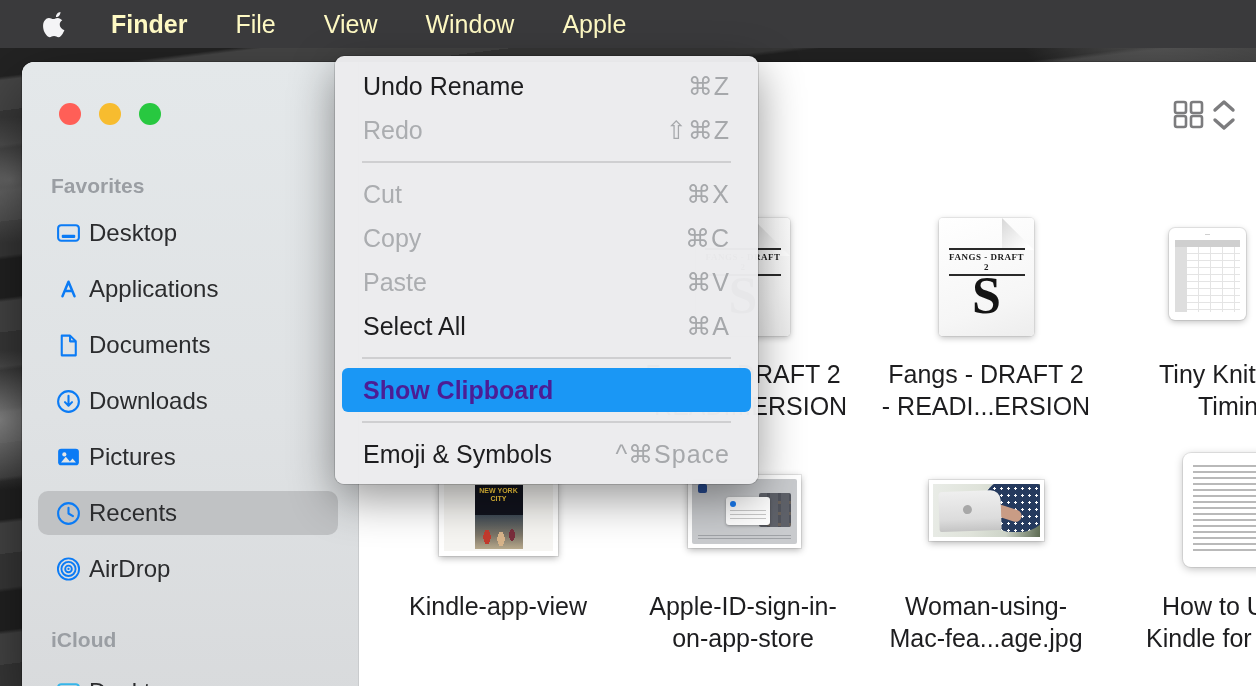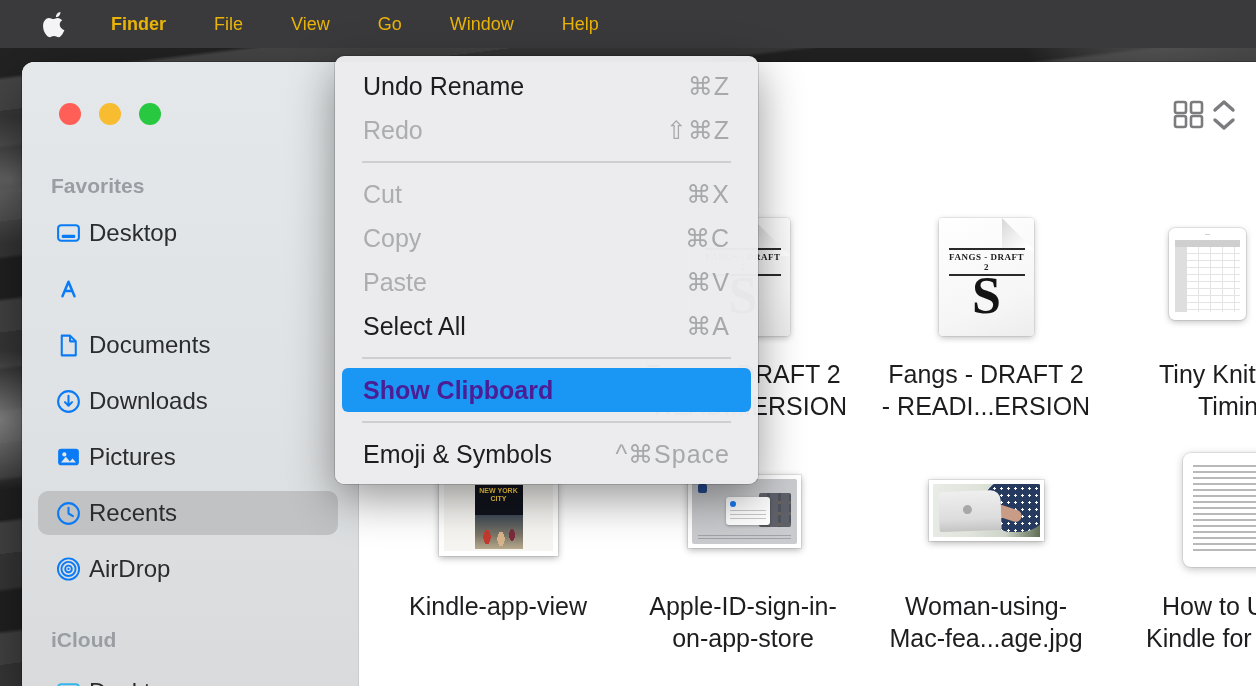--- a/index.html
+++ b/index.html
@@ -110,21 +110,21 @@
       #253a5e;}
   .woman-laptop{position:absolute;left:6px;bottom:6px;width:62px;height:40px;
     border-radius:4px 10px 2px 2px;transform:rotate(-2deg);
     background:linear-gradient(180deg,#efefef 0%,#dcdcdc 70%,#c4c4c4 100%);}
   .woman-laptop:before{content:"";position:absolute;left:24px;top:14px;width:9px;height:9px;
     border-radius:50%;background:#a8a8a8;}
   .woman-arm{position:absolute;right:18px;bottom:18px;width:30px;height:12px;
     border-radius:6px;transform:rotate(18deg);background:#c99c85;}
   
   .menubar{position:absolute;left:0;top:0;width:100%;height:48px;background:#3a3a3c;
-    display:flex;align-items:center;color:#eab308;z-index:10;font-size:18px;}
+    display:flex;align-items:center;color:#fef9c3;z-index:10;font-size:25px;}
   .apple{margin-left:42px;width:27px;height:27px;display:block;flex:0 0 auto;}
   .mb-item{padding:0 24px;height:44px;display:flex;align-items:center;border-radius:9px;}
   .mb-item.app-name{font-weight:700;margin-left:18px;}
   .mb-item.active{background:#5a5b5d;}
   
   .menu{position:absolute;left:296px;top:56px;width:423px;z-index:20;
     background:rgba(236,236,238,.98);border-radius:9px;
     box-shadow:0 14px 45px rgba(0,0,0,.42), 0 0 0 1px rgba(0,0,0,.14);
     padding:8px 0;margin-left:39px;}
   .mi{height:44px;margin:0 7px;padding:0 21px;border-radius:6px;
@@ -156,20 +156,21 @@
       <svg class="sb-ico" viewBox="0 0 26 26">
           <rect x="3" y="5" width="20" height="15" rx="3" fill="none" stroke="currentColor" stroke-width="2"></rect>
           <rect x="6.5" y="14.2" width="13" height="3.2" rx="1" fill="currentColor"></rect>
         </svg>
       <span>Desktop</span>
     </div>
     <div class="sb-row" style="top:205px">
       <svg class="sb-ico" viewBox="0 0 26 26">
           <path d="M7.2 19.5 L13 5.5 L18.8 19.5 M9.4 14.4 h7.2" fill="none" stroke="currentColor" stroke-width="2.4" stroke-linecap="round" stroke-linejoin="round"></path>
         </svg>
+      <span>Applications</span>
     </div>
     <div class="sb-row" style="top:261px">
       <svg class="sb-ico" viewBox="0 0 26 26">
           <path d="M6.5 3.5 h8 l5.5 5.5 v13.5 h-13.5 z" fill="none" stroke="currentColor" stroke-width="2" stroke-linejoin="round"></path>
           <path d="M14.5 3.5 v5.5 h5.5" fill="none" stroke="currentColor" stroke-width="2" stroke-linejoin="round"></path>
         </svg>
       <span>Documents</span>
     </div>
     <div class="sb-row" style="top:317px">
       <svg class="sb-ico" viewBox="0 0 26 26">
@@ -297,23 +298,22 @@
   </div>
 </div>
 
 <div class="menubar">
   <svg class="apple" viewBox="0 0 24 24">
     <path fill="#f4f4f6" d="M16.4.9c.1 1.1-.3 2.2-1 3-.7.9-1.9 1.6-3 1.5-.1-1.1.4-2.2 1-2.9C14.1 1.6 15.4 1 16.4.9zM19.9 17.1c-.5 1.2-.8 1.7-1.4 2.8-.9 1.5-2.3 3.4-3.9 3.4-1.5 0-1.9-1-3.9-1s-2.4 1-3.9 1c-1.7 0-2.9-1.7-3.9-3.2C.7 16.5.4 11.7 1.9 9.1 3 7.3 4.6 6.2 6.2 6.2c1.6 0 2.6 1 3.9 1 1.3 0 2.1-1 3.9-1 1.4 0 2.9.8 4 2.1-3.5 1.9-2.9 6.9 1.9 8.8z"></path>
   </svg>
   <div class="mb-item app-name">Finder</div>
   <div class="mb-item">File</div>
   <div class="mb-item">View</div>
-  <div class="mb-item">Go</div>
   <div class="mb-item">Window</div>
-  <div class="mb-item">Help</div>
+  <div class="mb-item">Apple</div>
 </div>
 
 <div class="menu">
   <div class="mi">
     <span>Undo Rename</span>
     <span class="sc">⌘Z</span>
   </div>
   <div class="mi disabled">
     <span>Redo</span>
     <span class="sc">⇧⌘Z</span>

